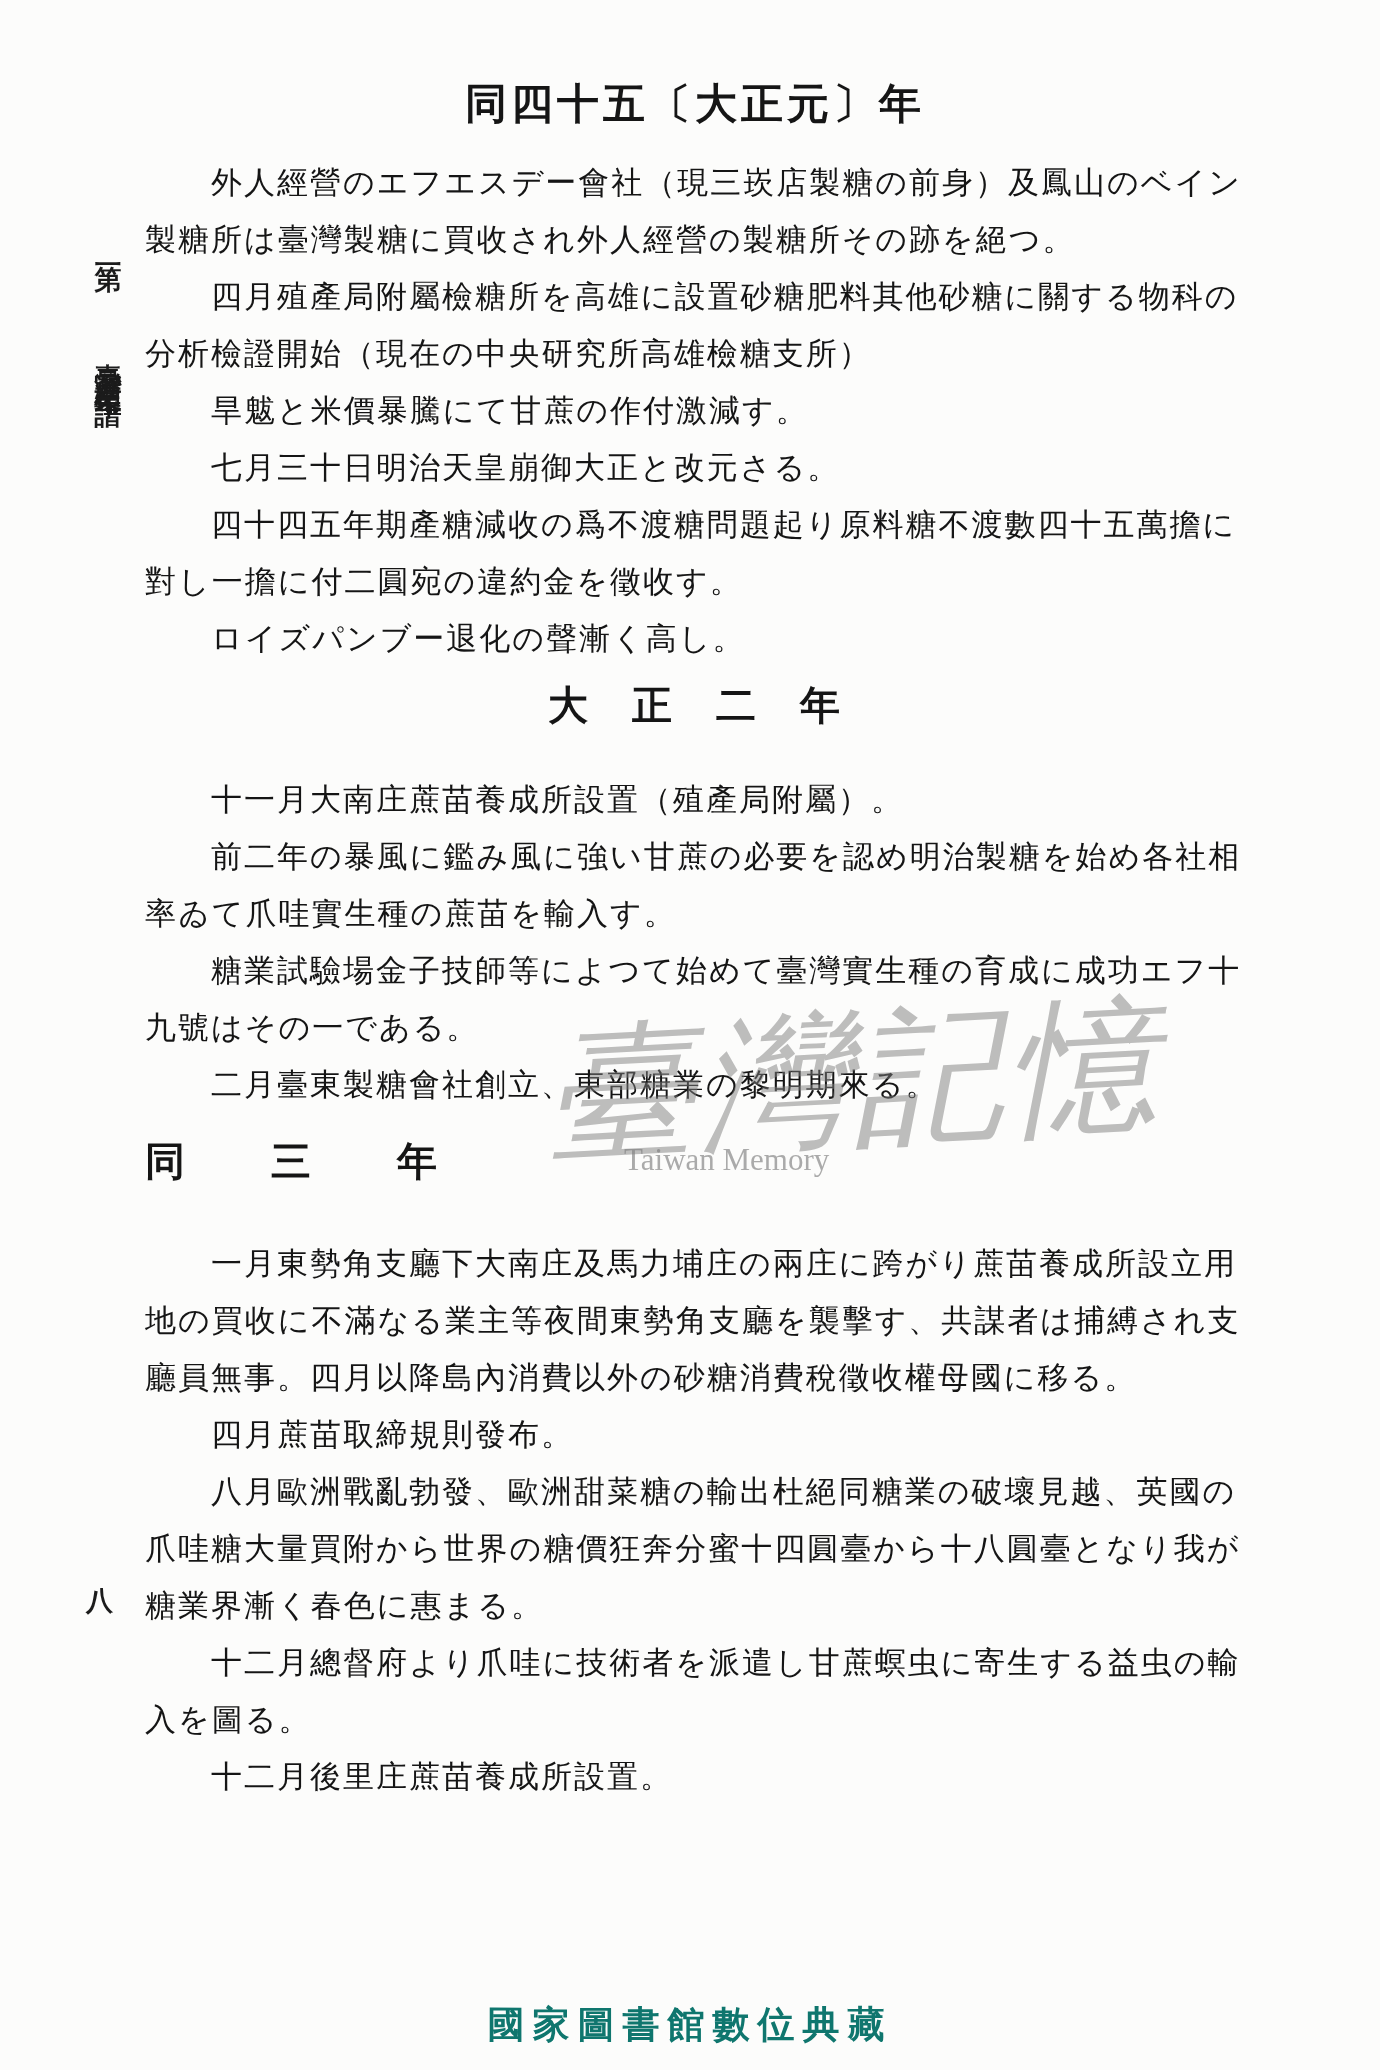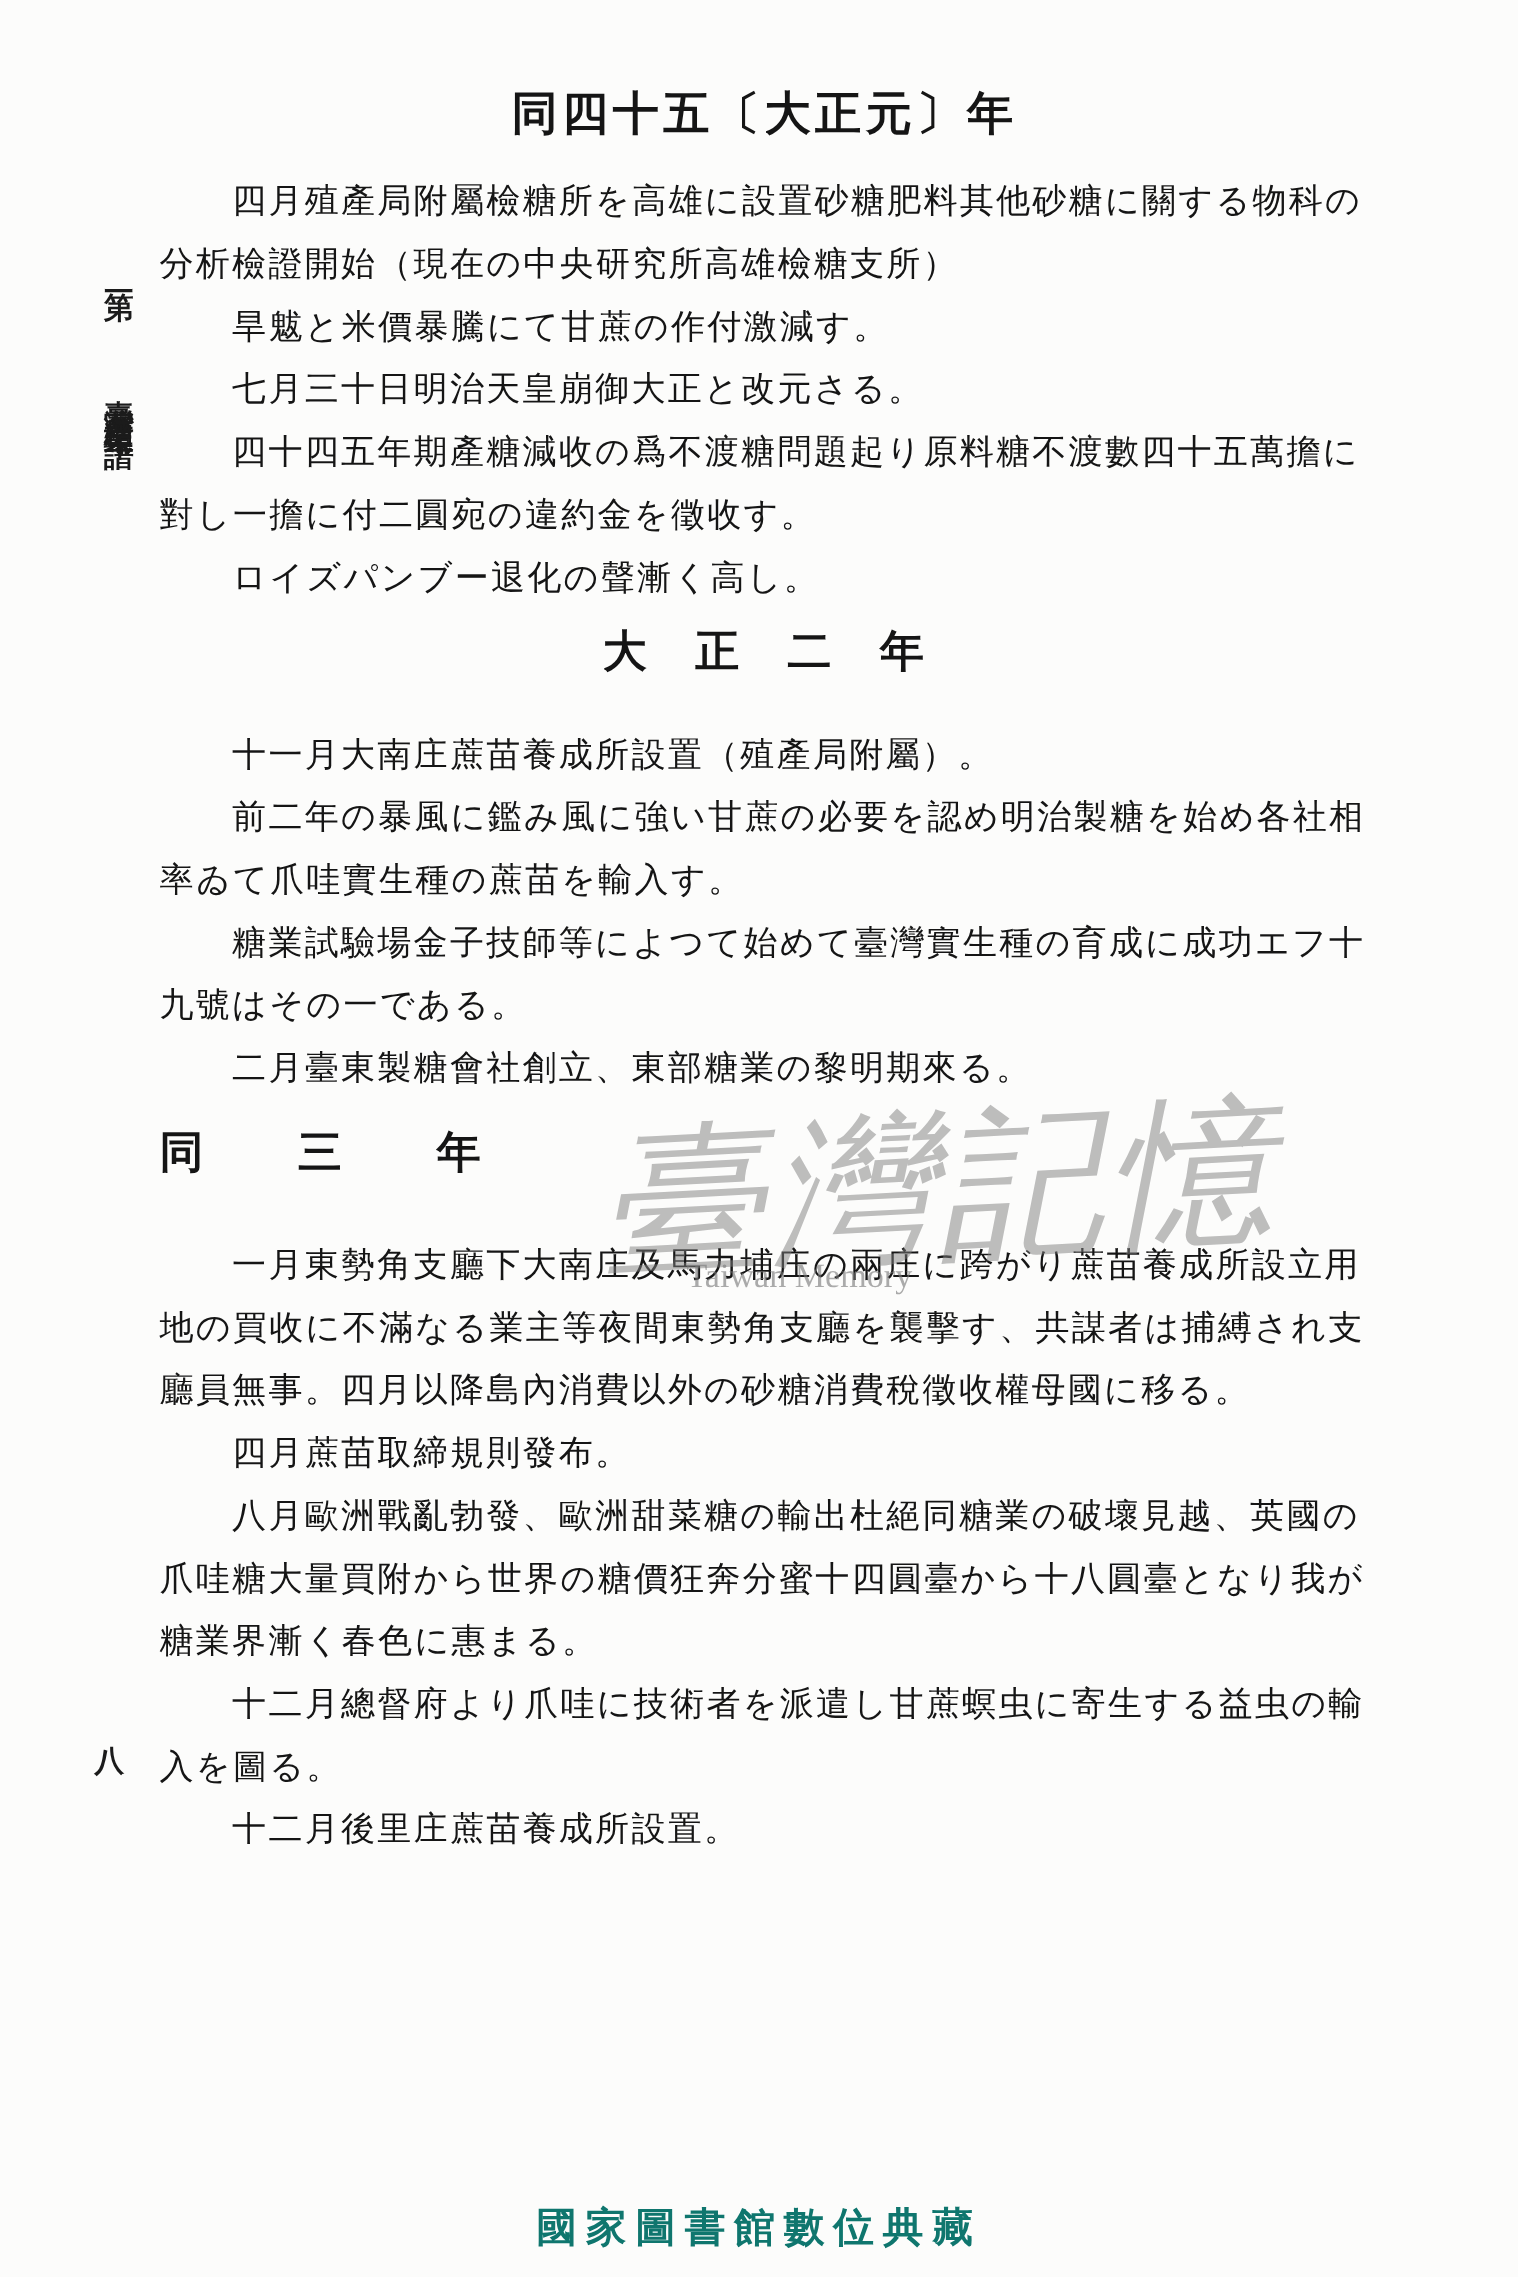--- a/index.html
+++ b/index.html
@@ -103,20 +103,21 @@
 
 <div class="page">
 
   <div class="v-label chapter-label">第一</div>
   <div class="v-label chapter-title">臺灣糖業年譜</div>
   <div class="folio">八</div>
 
   <div class="content">
 
     <h1>同四十五〔大正元〕年</h1>
+    <p>外人經營のエフエスデー會社（現三崁店製糖の前身）及鳳山のベイン製糖所は臺灣製糖に買收され外人經營の製糖所その跡を絕つ。</p>
     <p>四月殖產局附屬檢糖所を高雄に設置砂糖肥料其他砂糖に關する物科の分析檢證開始（現在の中央研究所高雄檢糖支所）</p>
     <p>旱魃と米價暴騰にて甘蔗の作付激減す。</p>
     <p>七月三十日明治天皇崩御大正と改元さる。</p>
     <p>四十四五年期產糖減收の爲不渡糖問題起り原料糖不渡數四十五萬擔に對し一擔に付二圓宛の違約金を徵收す。</p>
     <p>ロイズパンブー退化の聲漸く高し。</p>
 
     <h2>大　正　二　年</h2>
     <p>十一月大南庄蔗苗養成所設置（殖產局附屬）。</p>
     <p>前二年の暴風に鑑み風に強い甘蔗の必要を認め明治製糖を始め各社相率ゐて爪哇實生種の蔗苗を輸入す。</p>
     <p>糖業試驗場金子技師等によつて始めて臺灣實生種の育成に成功エフ十九號はその一である。</p>

